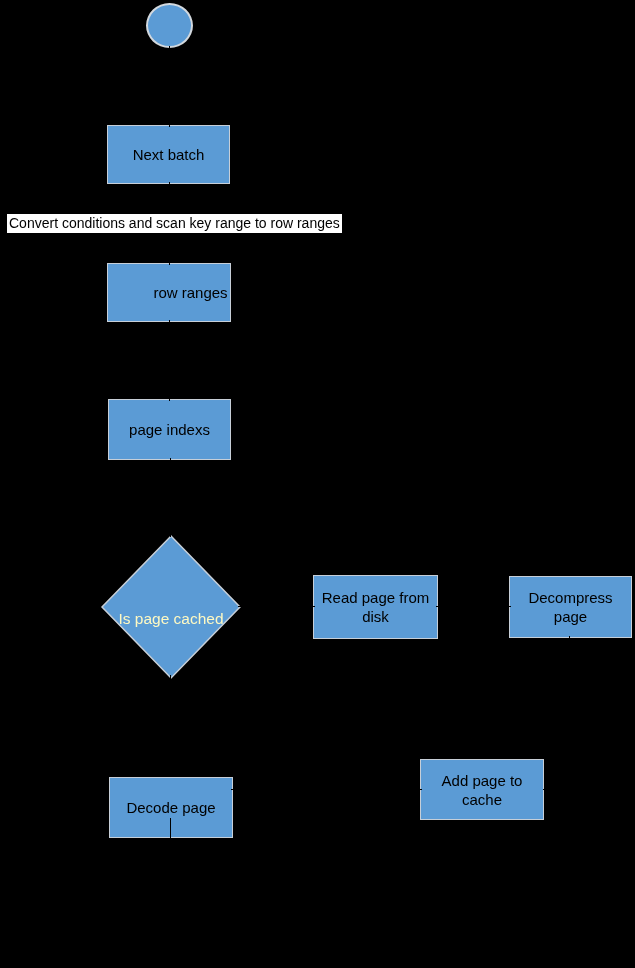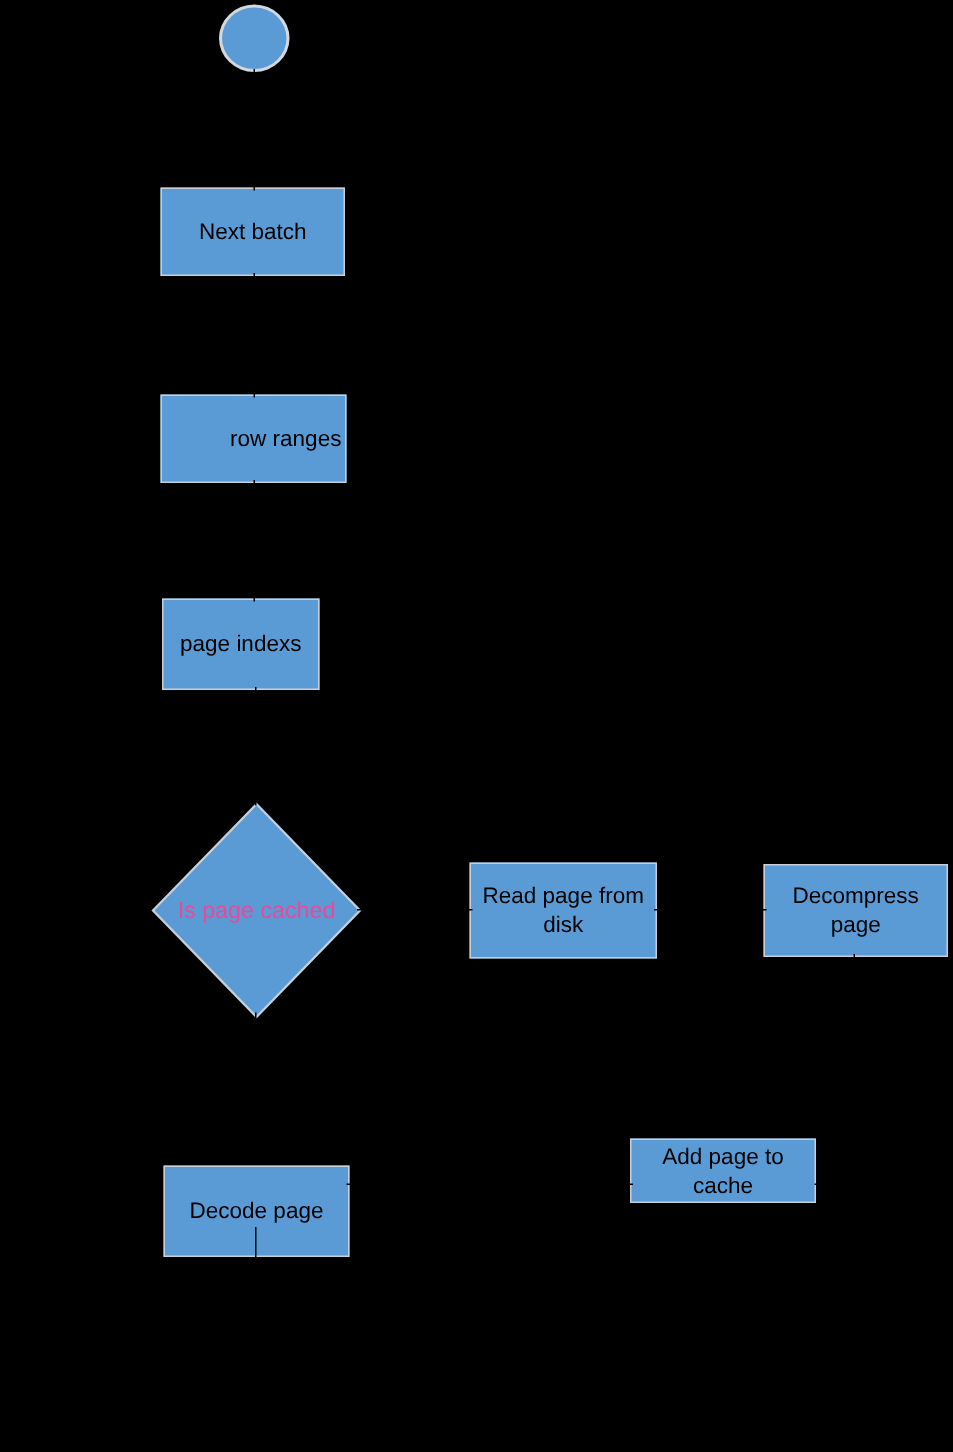--- a/index.html
+++ b/index.html
@@ -30,47 +30,47 @@
     padding: 2px;
   }
   #start {
     left: 146px; top: 3px; width: 47px; height: 45px;
     border-radius: 50%;
     border: 2px solid #d2d8de;
     padding: 0;
   }
   #next-batch   { left: 107px; top: 125px; width: 123px; height: 59px; }
   #row-ranges   { left: 107px; top: 263px; width: 124px; height: 59px; padding-left: 45px; }
-  #page-indexs  { left: 108px; top: 399px; width: 105px; height: 61px; text-align: center; }
+  #page-indexs  { left: 108px; top: 399px; width: 123px; height: 61px; text-align: center; }
   #read-page    { left: 313px; top: 575px; width: 125px; height: 64px; }
   #decompress   { left: 509px; top: 576px; width: 123px; height: 62px; }
   #decode-page  { left: 109px; top: 777px; width: 124px; height: 61px; }
-  #add-page     { left: 420px; top: 759px; width: 124px; height: 43px; }
+  #add-page     { left: 420px; top: 759px; width: 124px; height: 61px; }
   #return-data  { left: 109px; top: 902px; width: 124px; height: 61px; }
 
   
   #diamond-wrap {
     position: absolute;
     left: 100px; top: 534px; width: 142px; height: 146px;
     z-index: 1;
   }
   #diamond-wrap svg { display: block; }
   #diamond-wrap polygon {
     fill: #5b9bd5;
     stroke: #c7cfd8;
     stroke-width: 1.5;
   }
   #diamond-label {
     position: absolute;
-    left: 0; top: 0; width: 100%; height: 100%;
+    left: 0; top: 11px; width: 100%; height: 100%;
     display: flex;
     align-items: center;
     justify-content: center;
     text-align: center;
-    color: #ec4899;
+    color: #fef9c3;
     font-size: 15.5px;
     line-height: 19px;
   }
 
   
   .annotation {
     position: absolute;
     background: #ffffff;
     color: #000000;
     font-size: 14px;
@@ -100,20 +100,23 @@
 <body>
 
 <div id="canvas">
 
   <div class="node" id="start"></div>
 
   <div class="node" id="next-batch">
     <span>Next batch</span>
   </div>
 
+  <div class="annotation" id="annotation-convert">
+    <span>Convert conditions and scan key range to row ranges</span>
+  </div>
 
   <div class="node" id="row-ranges">
     <span>row ranges</span>
   </div>
 
 
   <div class="node" id="page-indexs">
     <span>page indexs</span>
   </div>
 

